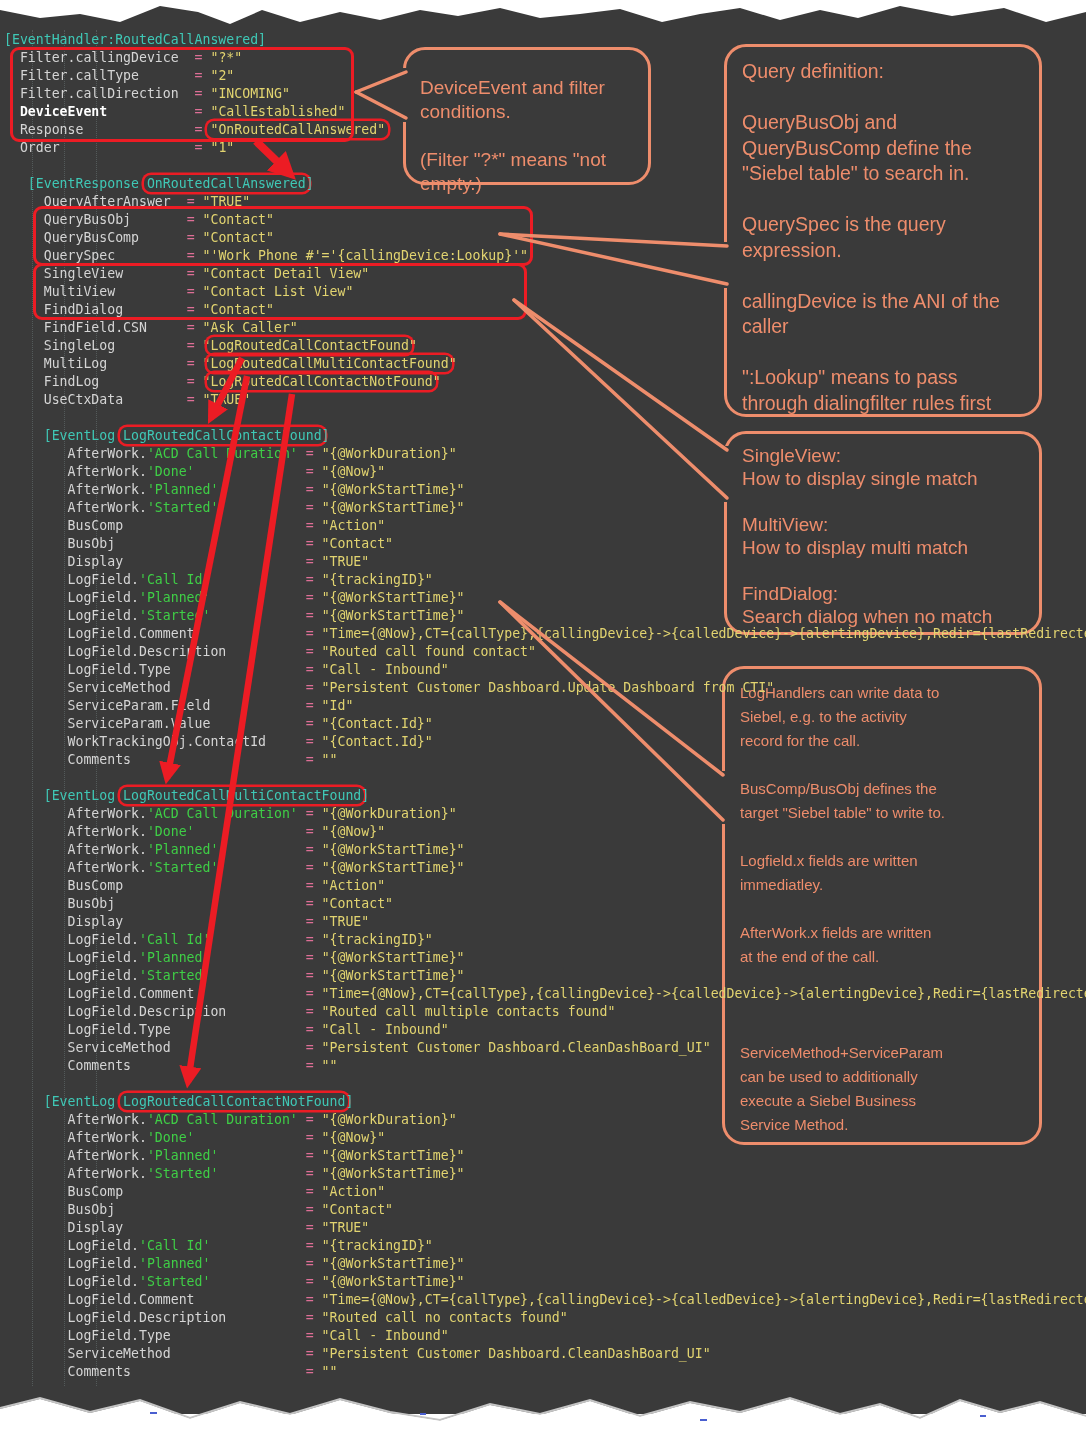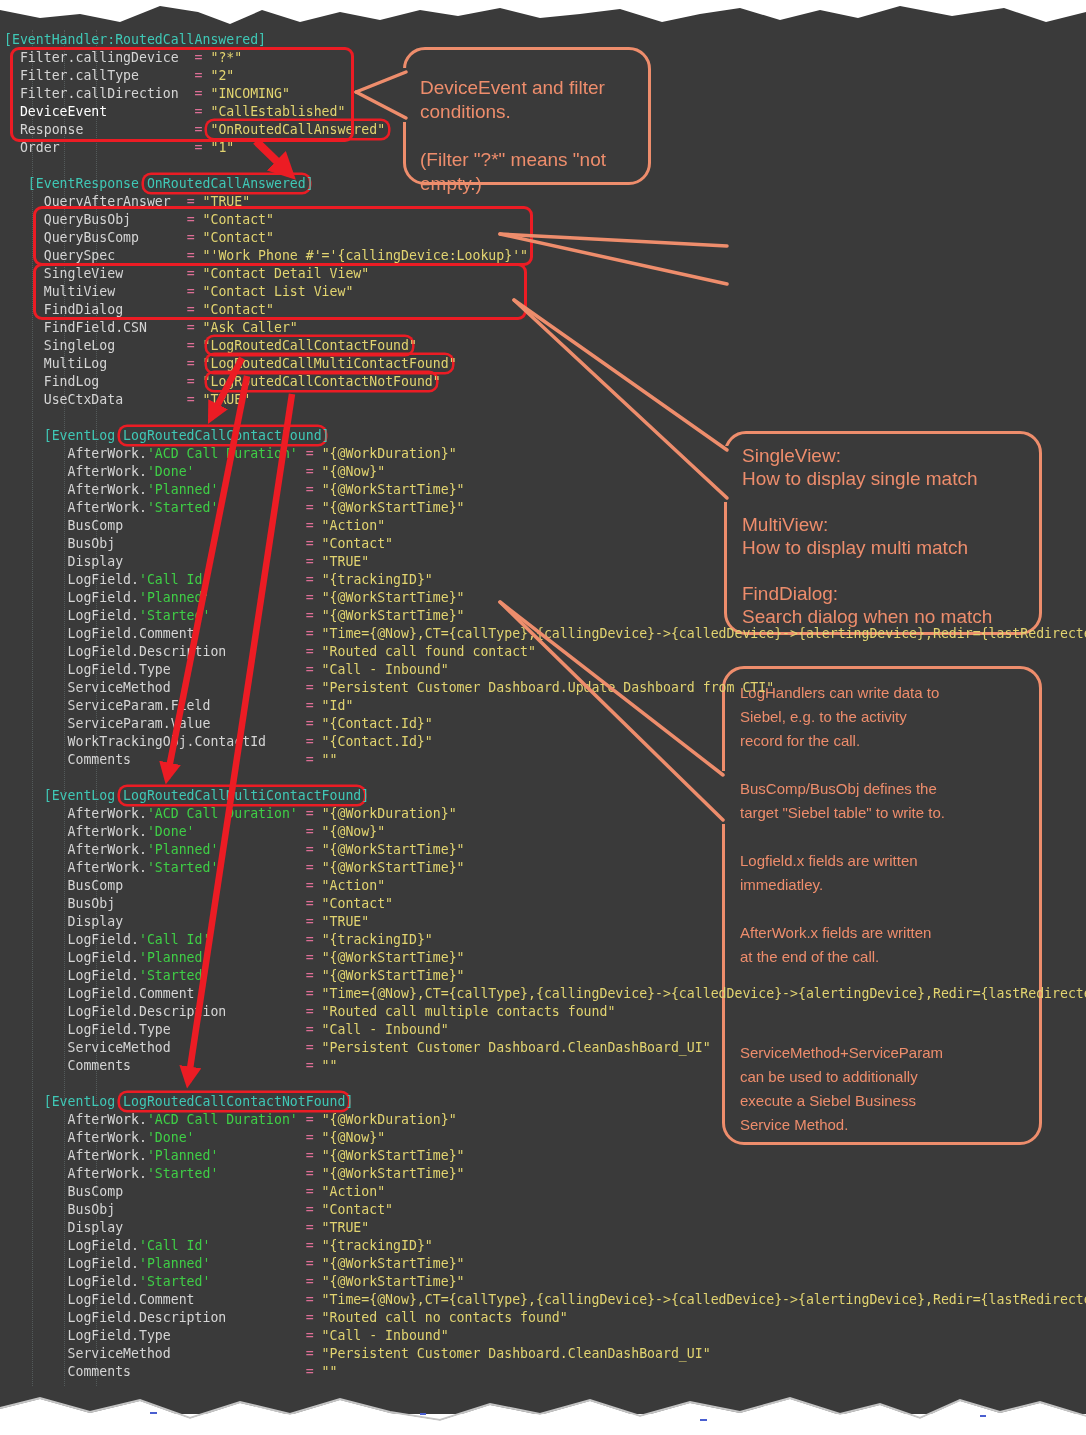--- a/index.html
+++ b/index.html
@@ -12,21 +12,21 @@
   .callout{position:absolute;z-index:2;border:3.5px solid #EE8D6C;border-radius:22px;box-sizing:border-box;
            color:#EE8D6C;font-family:"Liberation Sans",sans-serif;}
   .callout-text{white-space:pre-line;}
 
   
   pre.code{position:absolute;left:1px;top:28px;margin:3px;z-index:3;font-family:"DejaVu Sans Mono",monospace;
            font-size:13.2px;white-space:pre;width:1085px;overflow:hidden;}
   .cl{height:18px;line-height:18px;white-space:pre;}
   .c-s{color:#3FC8B6;}
   .c-k{color:#D5D5D5;}
-  .c-b{color:#FFFFFF;font-weight:normal;}
+  .c-b{color:#FFFFFF;font-weight:bold;}
   .c-e{color:#DE6F96;}
   .c-v{color:#E2D470;}
   .c-g{color:#3FCF46;}
   .rbox{box-shadow:0 0 0 2.5px #EC1C24;border-radius:7px;padding:1px 3px;margin:0 -3px;}
 
   
   .hlbox{position:absolute;z-index:4;border:3px solid #EC1C24;border-radius:9px;box-sizing:border-box;background:transparent;}
 
   .overlay{position:absolute;left:0;top:0;z-index:5;pointer-events:none;}
   .tears{position:absolute;left:0;top:0;z-index:7;pointer-events:none;}
@@ -43,20 +43,36 @@
   <div class="guide" style="left:96px"></div>
 
   <div class="callout" style="left:403px;top:47px;width:248px;height:138px;padding:26px 14px;font-size:19px;line-height:24px;">
     <div class="callout-text">DeviceEvent and filter
 conditions.
 
 (Filter "?*" means "not
 empty.)</div>
   </div>
 
+  <div class="callout" style="left:724px;top:44px;width:318px;height:373px;padding:12px 15px;font-size:19.5px;line-height:25.5px;">
+    <div class="callout-text">Query definition:
+
+QueryBusObj and
+QueryBusComp define the
+"Siebel table" to search in.
+
+QuerySpec is the query
+expression.
+
+callingDevice is the ANI of the
+caller
+
+":Lookup" means to pass
+through dialingfilter rules first</div>
+  </div>
 
   <div class="callout" style="left:724px;top:431px;width:318px;height:204px;padding:10px 15px;font-size:19px;line-height:23px;">
     <div class="callout-text">SingleView:
 How to display single match
 
 MultiView:
 How to display multi match
 
 FindDialog:
 Search dialog when no match</div>

